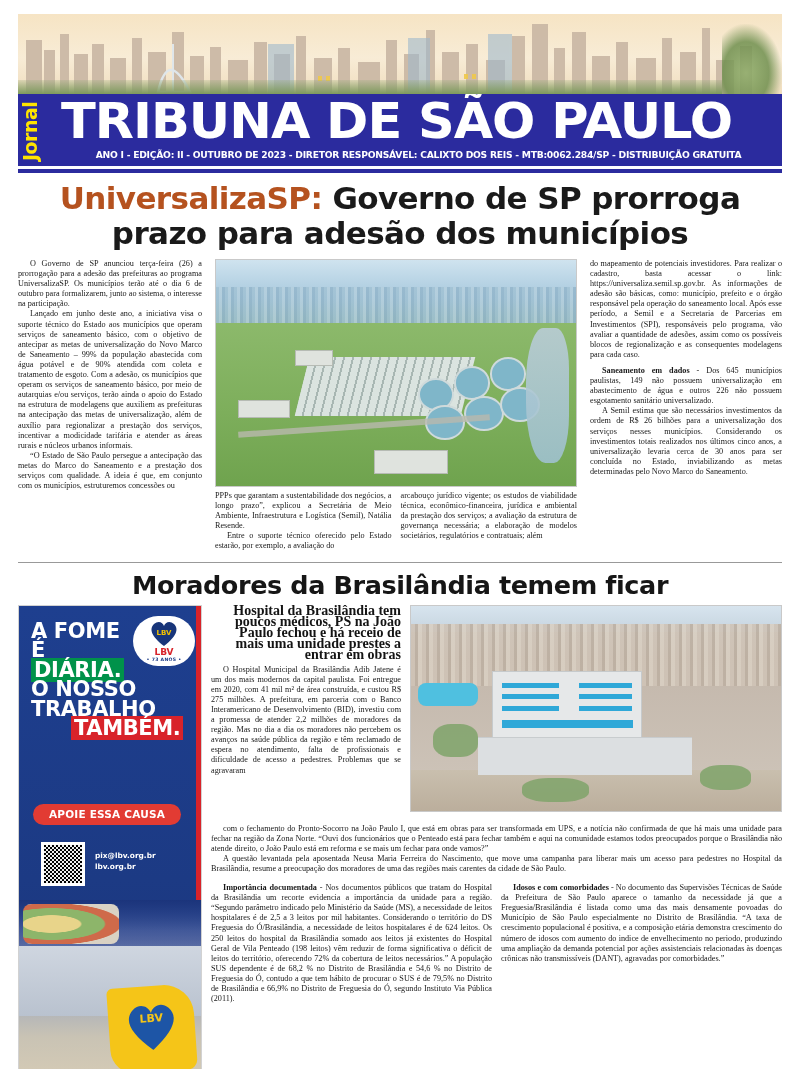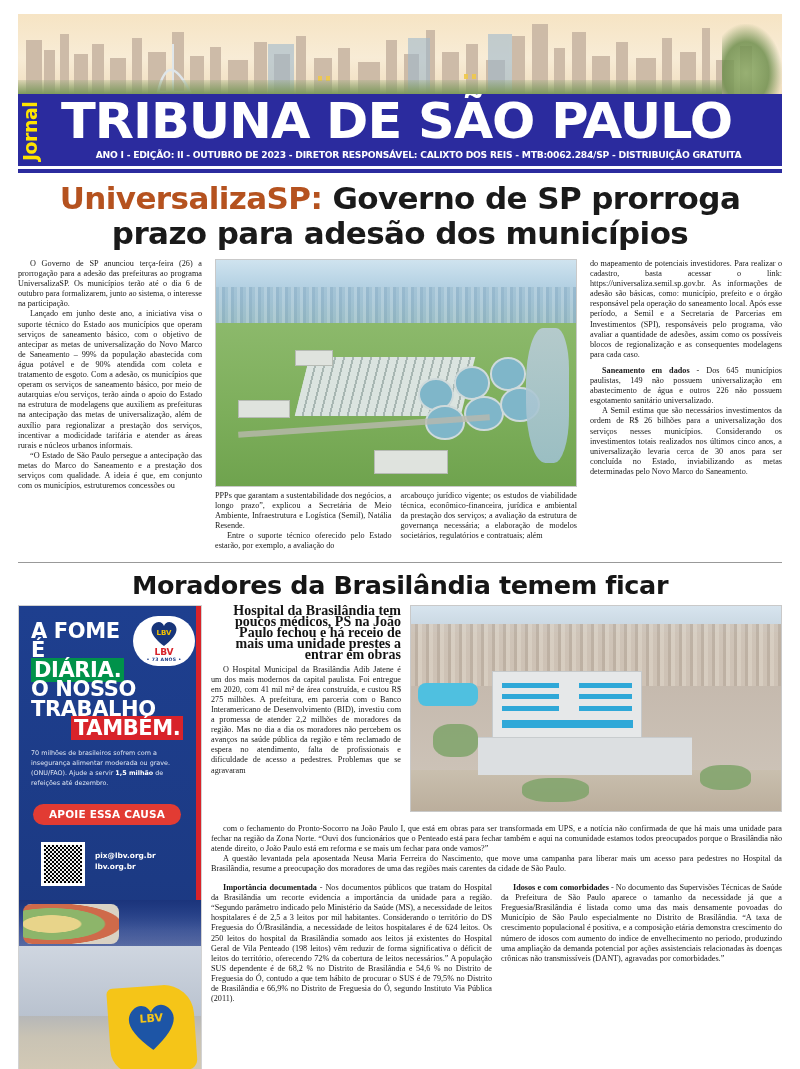--- a/index.html
+++ b/index.html
@@ -505,23 +505,20 @@
       </div>
 
       <div class="ad-head">
         <span>A FOME</span><br>
         <span>É </span><span class="hl-green">DIÁRIA.</span><br>
         <span>O NOSSO</span><br>
         <span>TRABALHO</span><br>
         <span class="hl-red">TAMBÉM.</span>
       </div>
 
-      <div class="ad-body">
-        <span>70 milhões de brasileiros sofrem com a insegurança alimentar moderada ou grave. (ONU/FAO). Ajude a  servir </span><b>1,5 milhão</b><span> de refeições até dezembro.</span>
-      </div>
 
       <div class="ad-cta">APOIE ESSA CAUSA</div>
 
       <div class="ad-qr">
           <div class="q"></div>
         </div>
       <div class="ad-contact">
         <div>pix@lbv.org.br</div>
         <div>lbv.org.br</div>
       </div>

